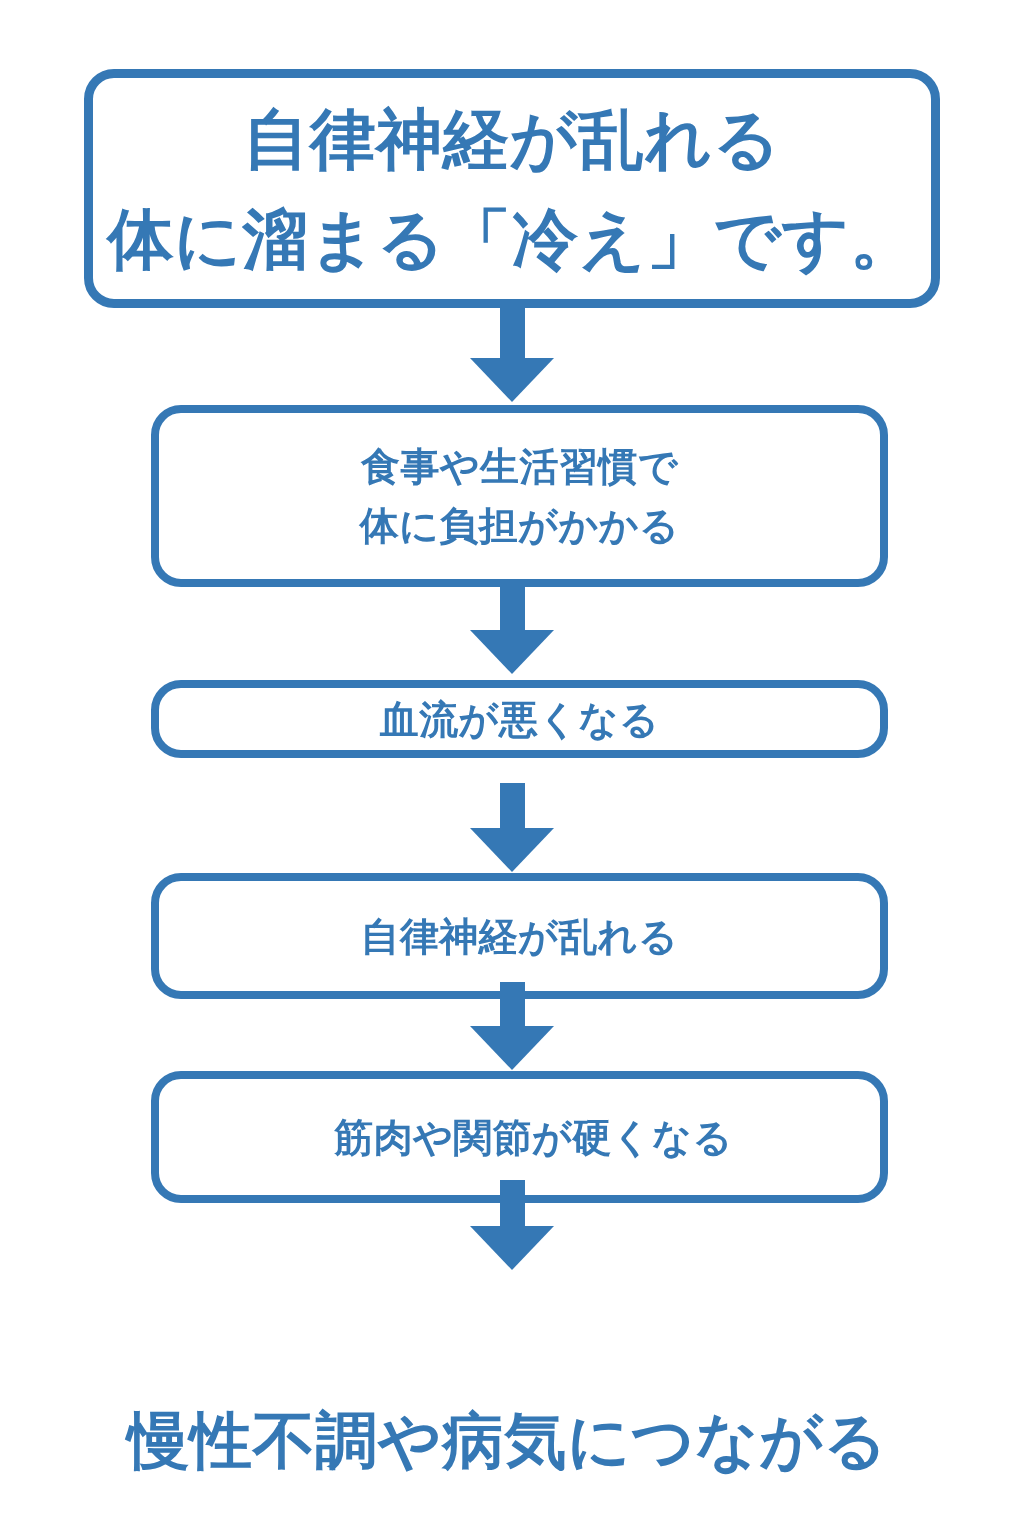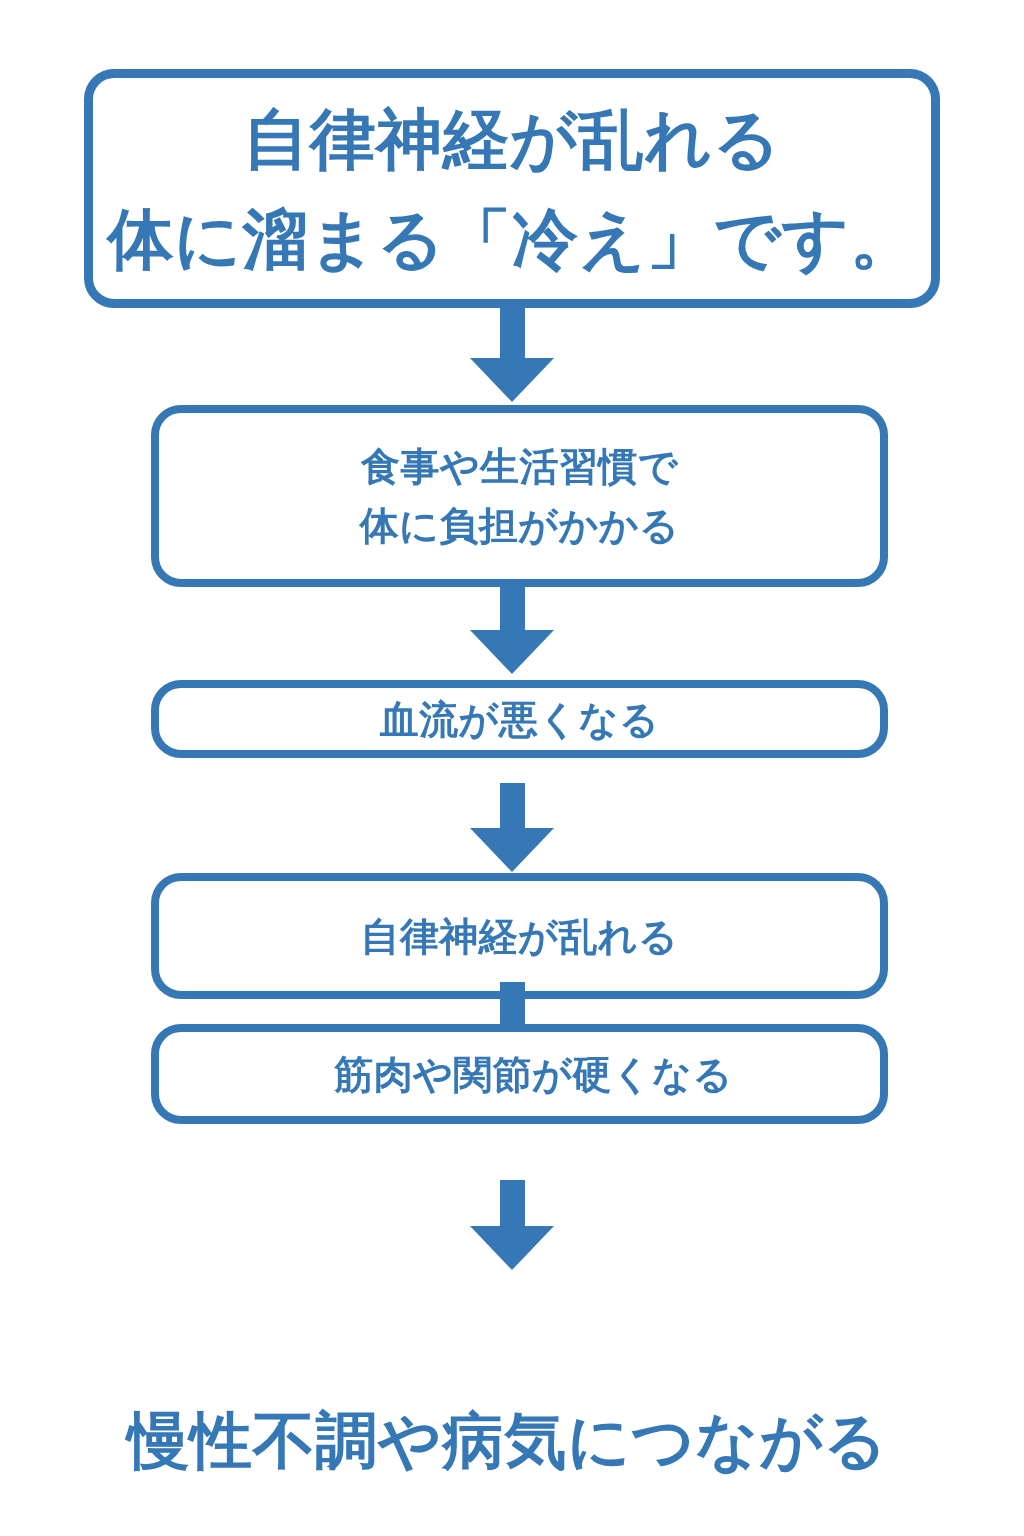--- a/index.html
+++ b/index.html
@@ -36,21 +36,21 @@
   
   .title-box { left: 84px; top: 69px; width: 856px; height: 239px; border-width: 9px; }
   .title-box .box-text { font-size: 66px; line-height: 100px; }
 
   
   .step-box { left: 151px; width: 737px; }
   .step-box .box-text { font-size: 39px; line-height: 59px; }
   .step-1 { top: 405px; height: 182px; }
   .step-2 { top: 680px; height: 78px; }
   .step-3 { top: 873px; height: 126px; }
-  .step-4 { top: 1024px; height: 100px; padding-left: 28px; }
+  .step-4 { top: 1071px; height: 132px; padding-left: 28px; }
   .step-5 { top: 1271px; height: 106px; }
 
   
   .arrow {
     position: absolute;
     left: 512px;
     transform: translateX(-50%);
     display: flex;
     flex-direction: column;
     align-items: center;

